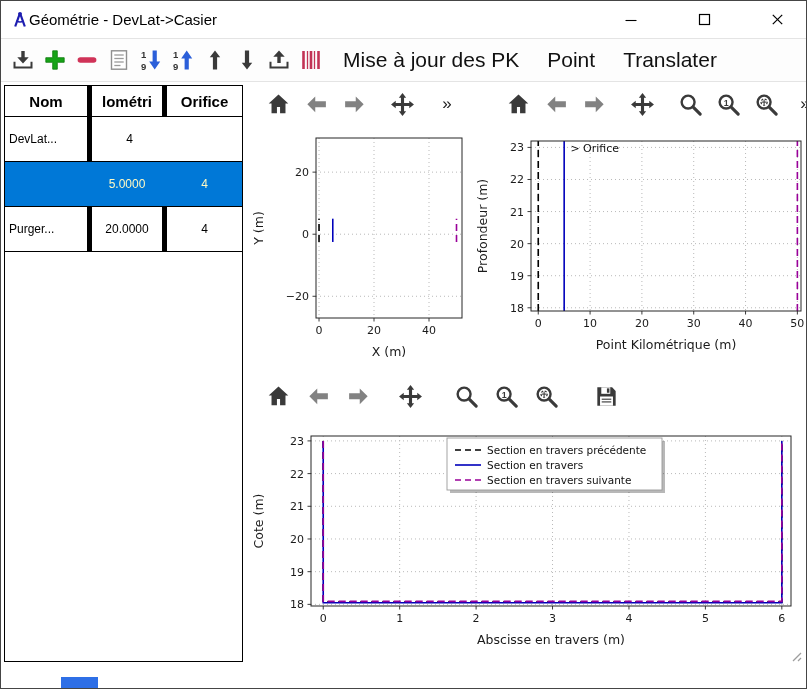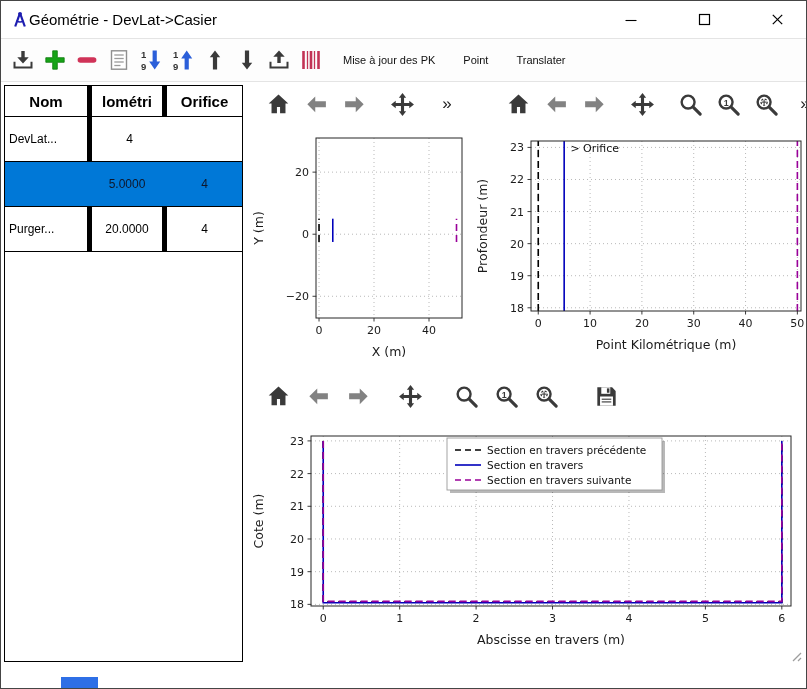--- a/index.html
+++ b/index.html
@@ -10,32 +10,32 @@
   
   .titlebar{position:absolute;left:0;top:0;width:100%;height:37px;background:#fff;display:flex;align-items:center;padding-left:10px;}
   .title{font-size:15px;color:#000;margin-left:0;white-space:nowrap;}
   .win-controls{position:absolute;right:6px;top:0;height:37px;display:flex;align-items:center;}
   .wbtn{width:46px;height:34px;margin-left:27px;background:transparent;border:none;display:flex;align-items:center;justify-content:center;cursor:pointer;}
 
   
   .toolbar{position:absolute;left:0;top:37px;width:100%;height:44px;background:#fdfdfd;border-top:1px solid #e4e4e4;border-bottom:1px solid #e4e4e4;display:flex;align-items:center;padding:0 8px;}
   .tbtn{width:28px;height:32px;margin-right:4px;border:none;background:transparent;display:flex;align-items:center;justify-content:center;cursor:pointer;padding:0;}
   .tbtn svg{width:24px;height:24px;}
-  .tbtn-text{background:transparent;border:none;font-family:inherit;font-size:11px;color:#111;height:32px;padding:0 14px;cursor:pointer;white-space:nowrap;}
+  .tbtn-text{background:transparent;border:none;font-family:inherit;font-size:21px;color:#111;height:32px;padding:0 14px;cursor:pointer;white-space:nowrap;}
 
   
   .table-panel{position:absolute;left:3px;top:84px;width:239px;height:577px;border:1px solid #000;background:#fff;}
   .thead{display:flex;height:31px;border-bottom:1px solid #000;font-weight:bold;font-size:15px;}
   .th,.td{display:flex;align-items:center;justify-content:center;overflow:hidden;white-space:nowrap;border-right:5px solid #000000;}
   .w-nom{width:87px;}
   .w-num{width:75px;}
   .th:last-child,.td:last-child{border-right:none;}
   .trow{display:flex;height:45px;border-bottom:1px solid #000;font-size:12px;color:#000;}
   .td.nom{justify-content:flex-start;padding-left:4px;}
-  .trow.selected{background:var(--sel,#0078d7);color:#0f172a;}
+  .trow.selected{background:var(--sel,#0078d7);color:#fef9c3;}
   .trow.selected .td{border-right-color:transparent;}
 
   
   .mtb{position:absolute;display:flex;align-items:center;gap:8px;height:34px;}
   .mtb.wide{gap:10px;}
   .mbtn{width:30px;height:30px;border:none;background:transparent;display:flex;align-items:center;justify-content:center;cursor:pointer;padding:0;}
   .mbtn svg{width:25px;height:25px;}
   .ic-dark{color:#3a3a3a;}
   .ic-gray{color:#828282;}
   .ml10{margin-left:10px;} .ml12{margin-left:12px;} .ml16{margin-left:16px;} .ml20{margin-left:20px;} .ml6{margin-left:6px;}

